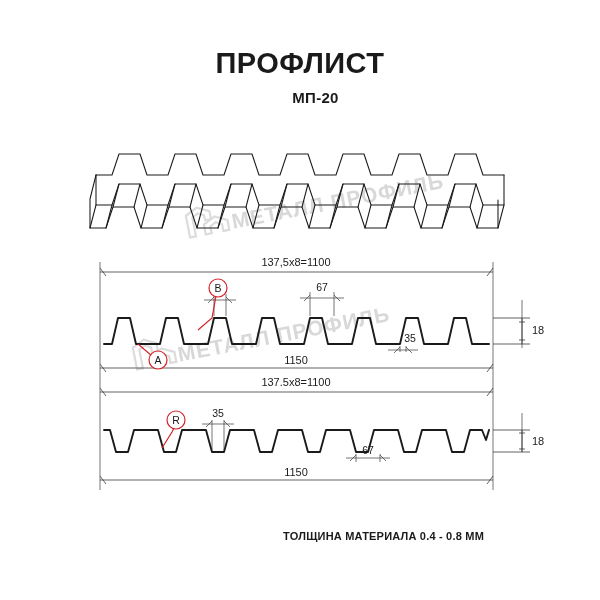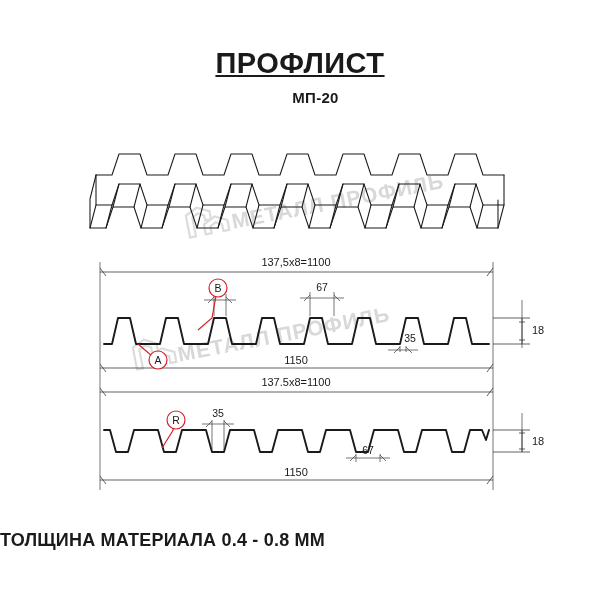--- a/index.html
+++ b/index.html
@@ -25,36 +25,35 @@
     top: 48px;
     left: 0;
     width: 600px;
     text-align: center;
   }
   .title {
     font-size: 29px;
     font-weight: bold;
     letter-spacing: 0.5px;
     line-height: 1.1;
-    text-decoration: underline;
   }
   .subtitle {
     font-size: 15px;
     font-weight: bold;
     margin-top: 9px;
     letter-spacing: 0.3px;
     padding-left: 31px;
   }
   .footer-note {
     position: absolute;
     top: 530px;
     left: 0;
     width: 484px;
-    text-align: left;
-    font-size: 18px;
+    text-align: right;
+    font-size: 11px;
     font-weight: bold;
     letter-spacing: 0.2px;
   }
   svg.drawing {
     position: absolute;
     top: 0;
     left: 0;
   }
   .wm {
     position: absolute;

